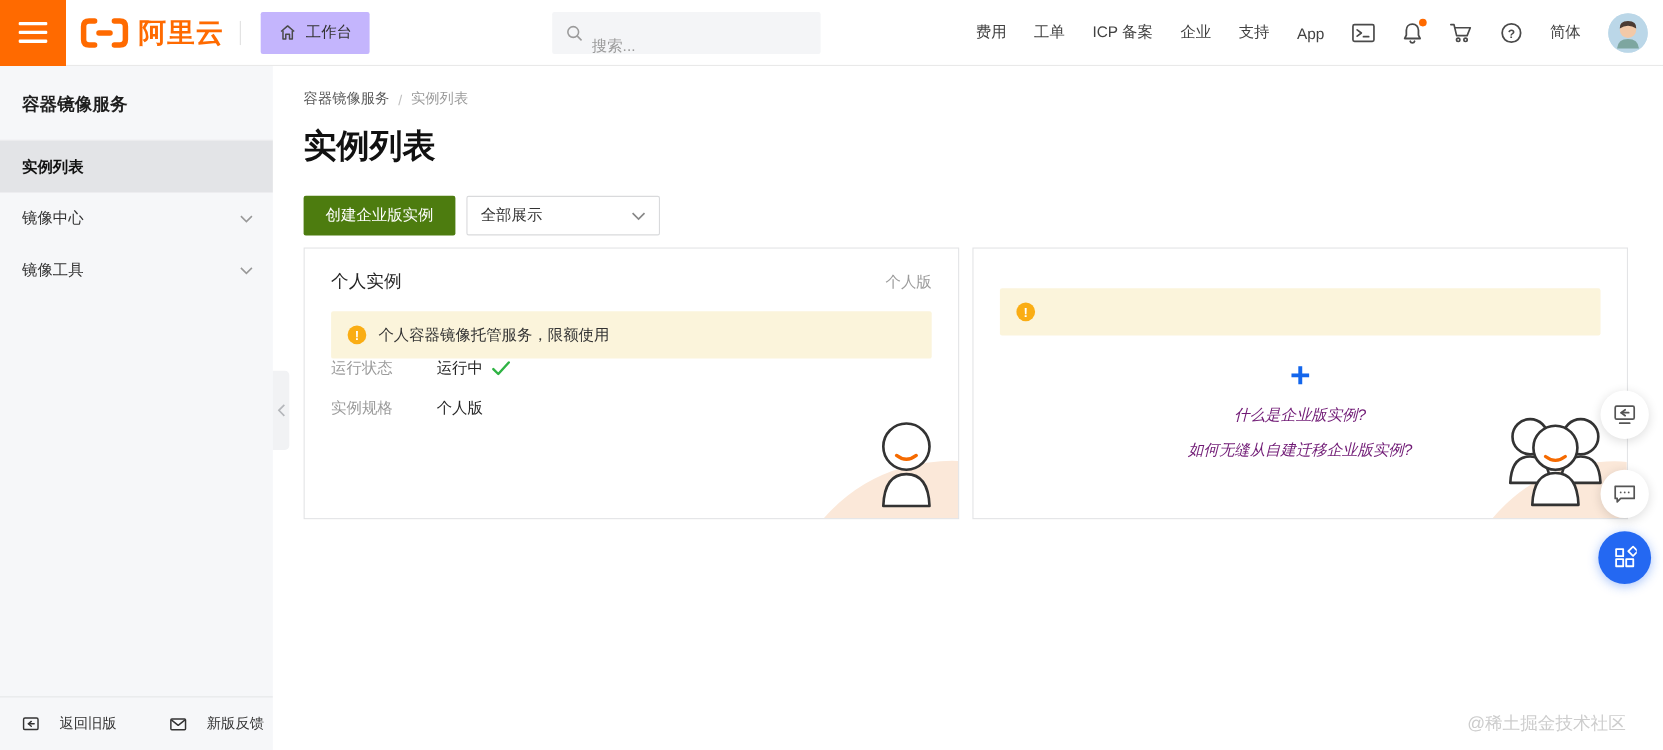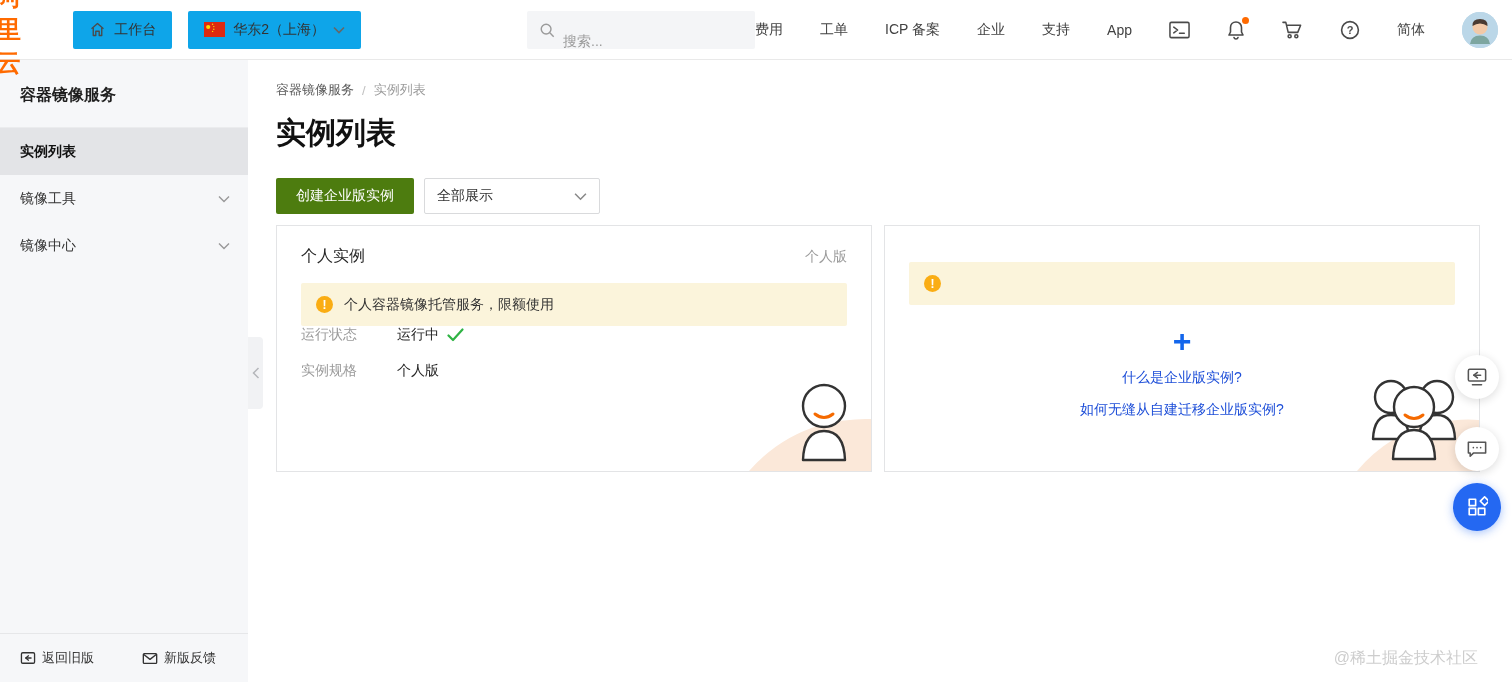--- a/index.html
+++ b/index.html
@@ -10,42 +10,42 @@
   }
   
   .topbar{position:absolute;top:0;left:0;width:1512px;height:60px;background:#fff;
     border-bottom:1px solid #e9e9e9;display:flex;align-items:center;z-index:30;justify-content:flex-end;}
   .hamburger{width:60px;height:60px;background:#FF6A00;display:flex;flex-direction:column;
     justify-content:center;align-items:center;gap:5px;cursor:pointer;flex:0 0 auto;}
   .hamburger .bar{width:26px;height:3px;background:#fff;border-radius:1px;}
   .logo{display:flex;align-items:center;gap:8px;margin-left:12px;cursor:pointer;}
   .logo-text{color:#FF6A00;font-size:25px;font-weight:bold;letter-spacing:1px;}
   .tb-divider{width:1px;height:22px;background:#e0e0e0;margin:0 18px 0 14px;}
-  .pill{height:38px;background:#0ea5e9;border-radius:2px;display:flex;align-items:center;
+  .pill{height:38px;background:#c4b5fd;border-radius:2px;display:flex;align-items:center;
     gap:8px;padding:0 16px;font-size:14px;color:#333;margin-right:16px;cursor:pointer;white-space:nowrap;}
   .search{margin-left:150px;width:244px;height:38px;background:#F4F5F7;border-radius:2px;
     display:flex;align-items:center;gap:8px;padding:0 12px;}
   .search input{border:none;outline:none;background:transparent;font-size:14px;color:#333;width:180px;
     font-family:inherit;margin-top:23px;}
   .search input::placeholder{color:#9b9b9b;}
-  .top-right{margin-left:auto;display:flex;align-items:center;gap:37px;padding-right:14px;}
+  .top-right{margin-left:auto;display:flex;align-items:center;gap:25px;padding-right:14px;}
   .top-nav-item{font-size:14px;color:#424242;cursor:pointer;white-space:nowrap;}
   .tb-icon{display:flex;align-items:center;justify-content:center;cursor:pointer;position:relative;color:#4a4a4a;}
   .badge-dot{position:absolute;top:-3px;right:-4px;width:7px;height:7px;border-radius:50%;background:#FF6A00;}
   .avatar{width:36px;height:36px;border-radius:50%;overflow:hidden;background:#BBD7E8;cursor:pointer;flex:0 0 auto;}
   
   .sidebar{position:absolute;top:60px;left:0;width:248px;bottom:0;background:#F6F7F9;z-index:10;}
   .sidebar-title{padding:25px 20px 21px 20px;font-size:16px;font-weight:bold;color:#1f1f1f;
     border-bottom:1px solid #ebecee;}
   .sidebar-item{height:47px;display:flex;align-items:center;justify-content:space-between;
     padding:0 18px 0 20px;font-size:14px;color:#333;cursor:pointer;}
   .sidebar-item.active{background:#E3E4E7;font-weight:bold;color:#111;}
   .sidebar-footer{position:absolute;bottom:0;left:0;width:100%;height:49px;border-top:1px solid #e6e7e9;
     display:flex;align-items:center;padding-left:20px;gap:48px;}
-  .side-link{display:flex;align-items:center;gap:6px;font-size:13px;color:#333;cursor:pointer;}
+  .side-link{display:flex;align-items:center;gap:18px;font-size:13px;color:#333;cursor:pointer;}
   .collapse-handle{position:absolute;left:248px;top:337px;width:15px;height:72px;background:#F1F2F4;
     border-radius:0 4px 4px 0;display:flex;align-items:center;justify-content:center;color:#b4b6ba;
     cursor:pointer;z-index:20;}
   
   .main{position:absolute;top:60px;left:248px;width:1264px;bottom:0;background:#fff;padding:0 28px;}
   .breadcrumb{margin-top:21px;font-size:13px;display:flex;gap:8px;align-items:center;}
   .crumb-root{color:#595959;cursor:pointer;}
   .crumb-sep{color:#c0c0c0;}
   .crumb-current{color:#9b9b9b;}
   .page-title{margin-top:14px;font-size:30px;font-weight:600;color:#111;}
@@ -66,21 +66,21 @@
   .notice-icon{width:17px;height:17px;border-radius:50%;background:#FAAD14;color:#fff;font-size:12px;
     font-weight:bold;display:flex;align-items:center;justify-content:center;flex:0 0 auto;}
   .detail-row{display:flex;align-items:center;font-size:14px;position:relative;z-index:2;}
   .detail-row.first{}
   .detail-row + .detail-row{margin-top:18px;}
   .detail-label{width:96px;color:#9b9b9b;}
   .detail-value{color:#262626;display:flex;align-items:center;gap:8px;font-family:Liberation Mono, monospace;}
   .card-illustration{position:absolute;right:0;bottom:0;z-index:1;}
   .ent-body{margin-top:22px;display:flex;flex-direction:column;align-items:center;position:relative;z-index:2;}
   .plus-glyph{font-size:32px;line-height:28px;color:#1366EC;font-weight:bold;cursor:pointer;}
-  .ent-link{margin-top:14px;font-size:14px;color:#1d4ed8;cursor:pointer;}
+  .ent-link{margin-top:14px;font-size:14px;color:#701a75;cursor:pointer;font-style:italic;}
   
   .float-btn{position:absolute;right:13px;width:44px;height:44px;border-radius:50%;background:#fff;
     box-shadow:0 2px 10px rgba(0,0,0,.14);display:flex;align-items:center;justify-content:center;
     cursor:pointer;z-index:40;color:#555;}
   .float-btn.b1{top:355px;}
   .float-btn.b2{top:427px;}
   .float-btn.b3{top:483px;width:48px;height:48px;right:11px;background:#2468F2;box-shadow:0 2px 10px rgba(36,104,242,.4);color:#fff;}
   .watermark{position:absolute;right:34px;bottom:13px;font-size:16px;color:#cdcdcd;z-index:5;}
 </style>
 </head>
@@ -100,34 +100,20 @@
     </svg>
     <span class="logo-text">阿里云</span>
   </div>
   <div class="tb-divider"></div>
   <div class="pill">
     <svg width="17" height="17" viewBox="0 0 20 20" fill="none" stroke="#4a4a4a" stroke-width="1.6" stroke-linejoin="round">
       <path d="M3 9 L10 3 L17 9"></path>
         <path d="M5 8 V17 H8 V12 H12 V17 H15 V8"></path>
     </svg>
     <span>工作台</span>
-  </div>
-  <div class="pill">
-    <svg width="21" height="15" viewBox="0 0 21 15">
-      <rect width="21" height="15" fill="#DE2910"></rect>
-      <circle cx="4.2" cy="5" r="2.1" fill="#FFDE00"></circle>
-      <circle cx="8.6" cy="2.2" r="0.7" fill="#FFDE00"></circle>
-      <circle cx="9.8" cy="4.6" r="0.7" fill="#FFDE00"></circle>
-      <circle cx="9.8" cy="7.2" r="0.7" fill="#FFDE00"></circle>
-      <circle cx="8.6" cy="9.4" r="0.7" fill="#FFDE00"></circle>
-    </svg>
-    <span>华东2（上海）</span>
-    <svg width="12" height="8" viewBox="0 0 12 8" fill="none" stroke="#666" stroke-width="1.6">
-        <polyline points="1,1.5 6,6.5 11,1.5"></polyline>
-      </svg>
   </div>
   <div class="search">
     <svg width="16" height="16" viewBox="0 0 18 18" fill="none" stroke="#9b9b9b" stroke-width="1.6">
       <circle cx="8" cy="8" r="5.5"></circle>
         <line x1="12.2" y1="12.2" x2="16.5" y2="16.5"></line>
     </svg>
     <input type="text" placeholder="搜索..." style="">
   </div>
   <div class="top-right">
     <span class="top-nav-item">费用</span>
@@ -174,27 +160,27 @@
     </span>
   </div>
 </div>
 
 <div class="sidebar">
   <div class="sidebar-title">容器镜像服务</div>
   <div class="sidebar-item active">
     <span>实例列表</span>
   </div>
   <div class="sidebar-item">
-    <span>镜像工具</span>
+    <span>镜像中心</span>
     <svg width="12" height="8" viewBox="0 0 12 8" fill="none" stroke="#999" stroke-width="1.4">
         <polyline points="1,1.5 6,6.5 11,1.5"></polyline>
       </svg>
   </div>
   <div class="sidebar-item">
-    <span>镜像中心</span>
+    <span>镜像工具</span>
     <svg width="12" height="8" viewBox="0 0 12 8" fill="none" stroke="#999" stroke-width="1.4">
         <polyline points="1,1.5 6,6.5 11,1.5"></polyline>
       </svg>
   </div>
   <div class="sidebar-footer">
     <span class="side-link">
       <svg width="16" height="14" viewBox="0 0 18 16" fill="none" stroke="#333" stroke-width="1.5" stroke-linecap="round" stroke-linejoin="round">
         <rect x="1.5" y="2" width="15" height="12" rx="1.5"></rect>
         <polyline points="9.5,5.5 6.5,8 9.5,10.5"></polyline>
           <line x1="6.5" y1="8" x2="12.5" y2="8"></line>

